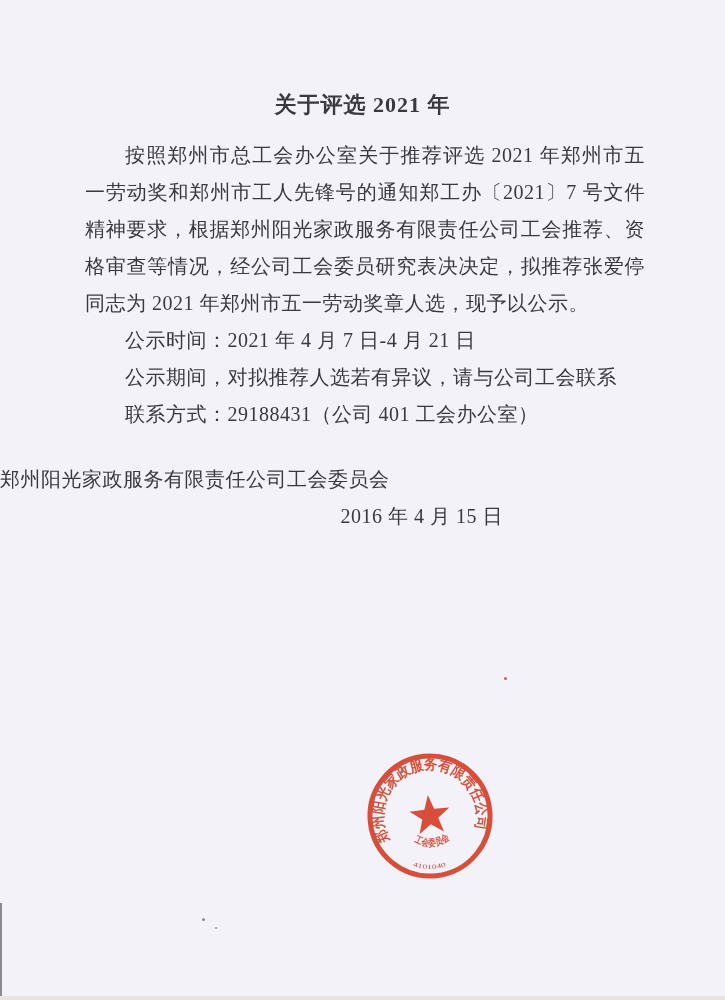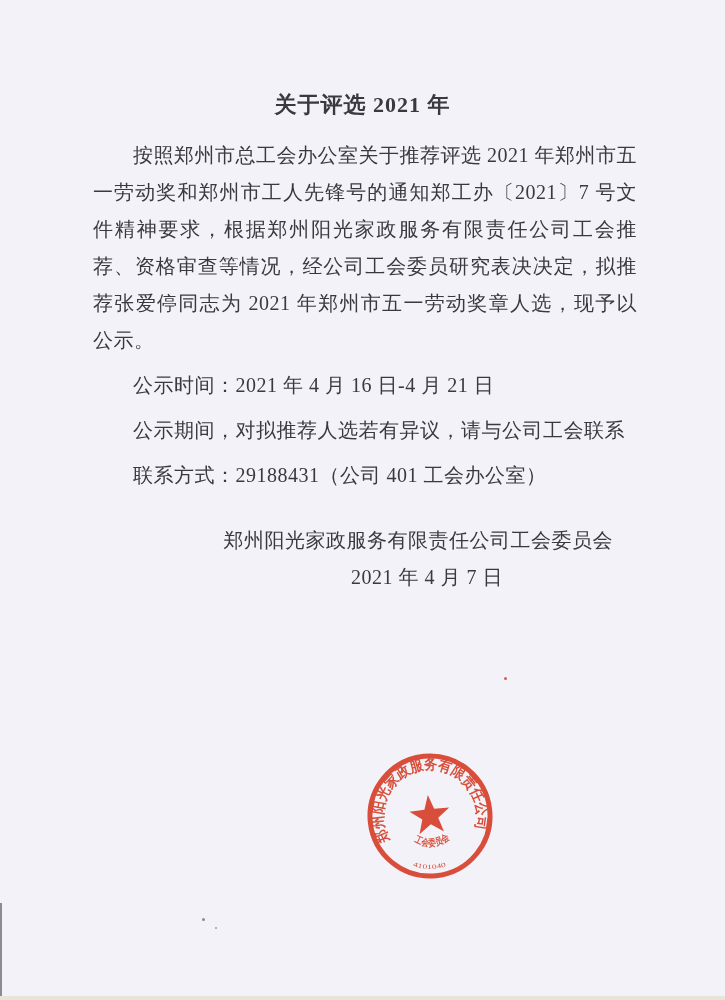--- a/index.html
+++ b/index.html
@@ -32,27 +32,26 @@
     padding-top: 86px;
   }
   .body-text {
     margin: 13px 80px 0 85px;
     font-size: 20px;
     line-height: 37px;
     text-align: justify;
     letter-spacing: 0.5px;
   }
   .body-text p {
-    margin: 8px;
+    margin: 0;
     text-indent: 2em;
   }
   .signature {
     margin-top: 28px;
-    padding-right: 112px;
-    text-align: right;
+    text-align: left;
     font-size: 20px;
     line-height: 37px;
     letter-spacing: 0.5px;
   }
   .signature-date {
     padding-right: 222px;
     text-align: right;
     font-size: 20px;
     line-height: 37px;
     letter-spacing: 0.5px;
@@ -94,27 +93,27 @@
 </style>
 </head>
 <body>
 
 <div class="page">
 
   <h1 class="title title-first">关于评选 2021 年</h1>
 
   <div class="body-text">
     <p>按照郑州市总工会办公室关于推荐评选 2021 年郑州市五一劳动奖和郑州市工人先锋号的通知郑工办〔2021〕7 号文件精神要求，根据郑州阳光家政服务有限责任公司工会推荐、资格审查等情况，经公司工会委员研究表决决定，拟推荐张爱停同志为 2021 年郑州市五一劳动奖章人选，现予以公示。</p>
-    <p>公示时间：2021 年 4 月 16 日-4 月 21 日</p>
+    <p>公示时间：2021 年 4 月 7 日-4 月 21 日</p>
     <p>公示期间，对拟推荐人选若有异议，请与公司工会联系</p>
     <p>联系方式：29188431（公司 401 工会办公室）</p>
   </div>
 
   <div class="signature">郑州阳光家政服务有限责任公司工会委员会</div>
-  <div class="signature-date">2021 年 4 月 7 日</div>
+  <div class="signature-date">2016 年 4 月 15 日</div>
 
   <svg class="seal" viewBox="0 0 160 160" aria-hidden="true">
     <defs>
       <path id="sealArcOuter" d="M 37.4 99.9 A 47 47 0 1 1 122.6 99.9" fill="none"></path>
       <path id="sealArcInner" d="M 61.5 103.6 A 30 30 0 0 0 98.5 103.6" fill="none"></path>
       <path id="sealArcSerial" d="M 57.6 128 A 53 53 0 0 0 102.4 128" fill="none"></path>
     </defs>
     <g transform="rotate(-6 80 80)">
       <circle cx="80" cy="80" r="60" fill="none" stroke-width="5" stroke="#df3a1f"></circle>
       <polygon points="80,59 75.1,73.2 60,73.5 72,82.6 67.7,97 80,88.4 92.3,97 88,82.6 100,73.5 84.9,73.2" fill="#df3a1f"></polygon>

